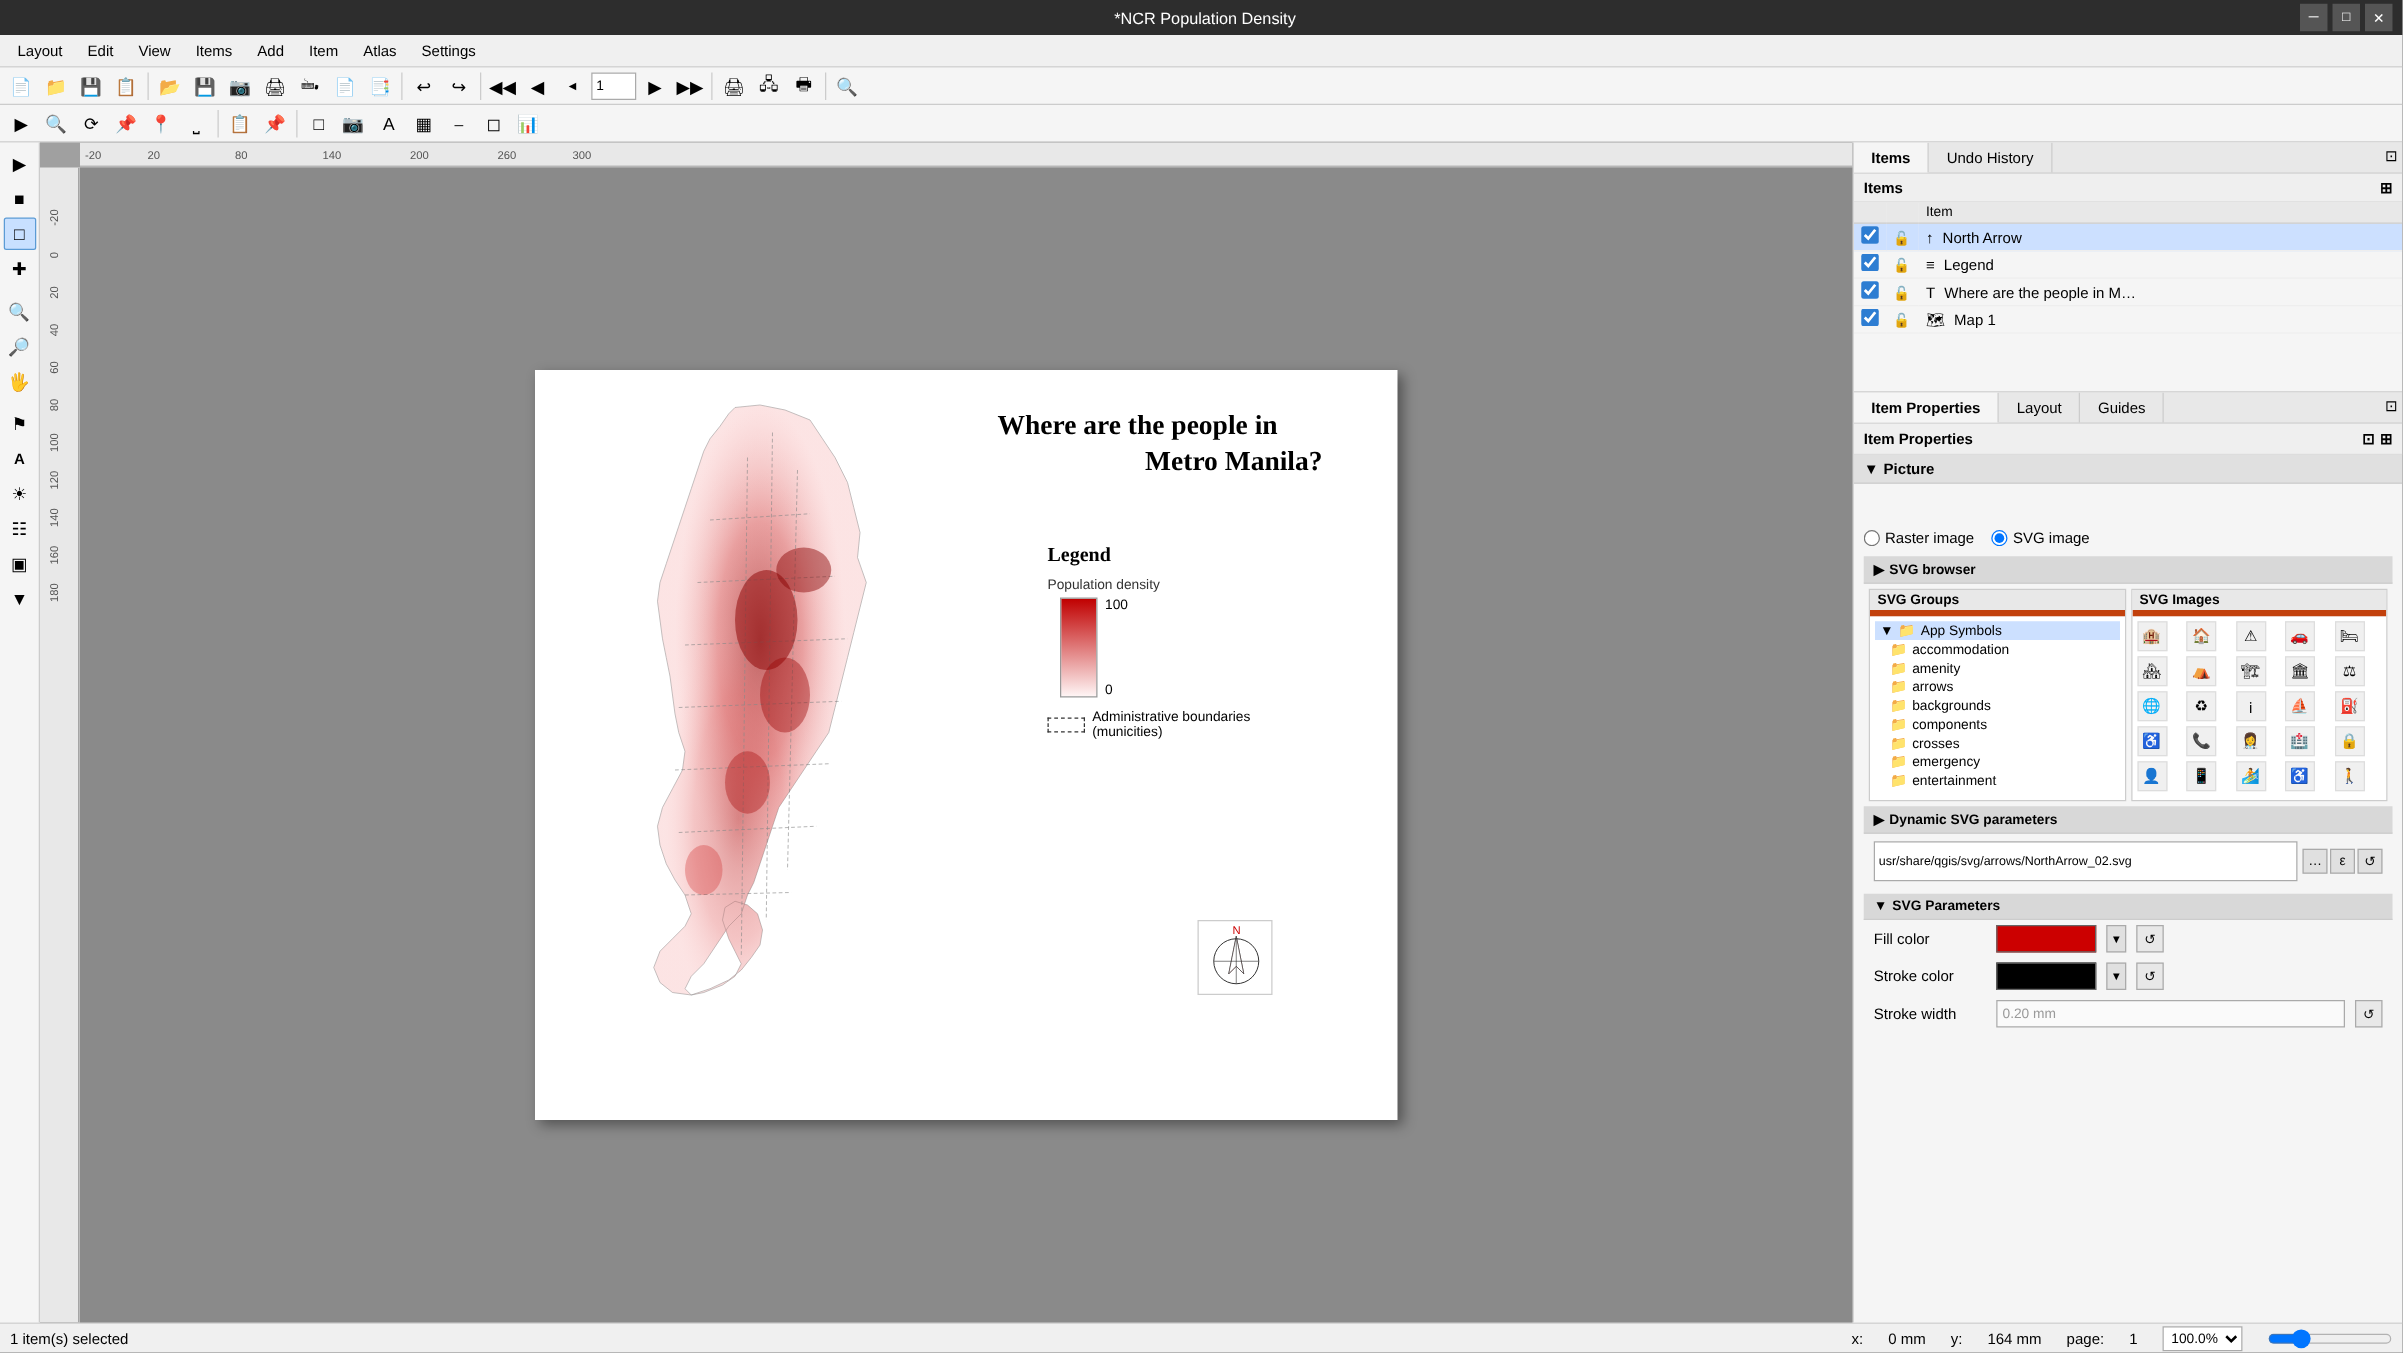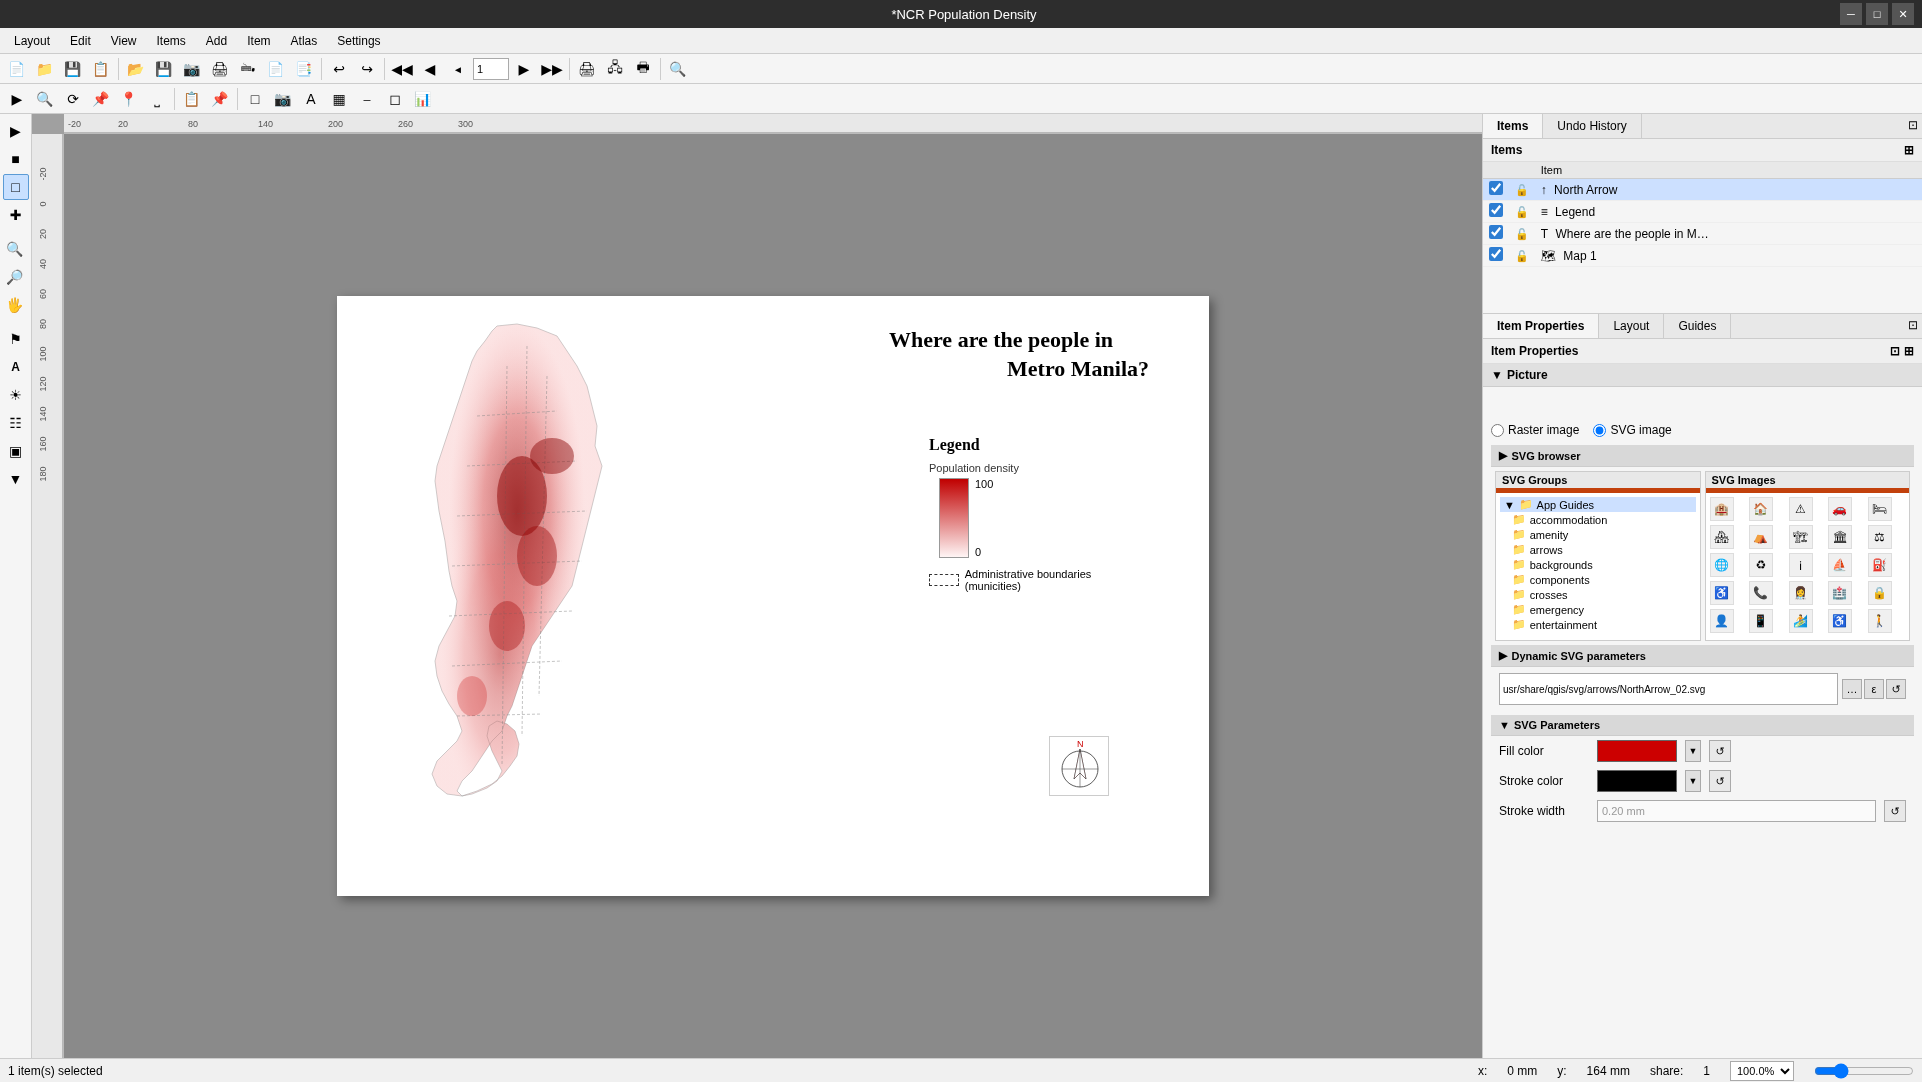--- a/index.html
+++ b/index.html
@@ -116,21 +116,21 @@
       display: flex;
       align-items: center;
       justify-content: center;
       background: #8a8a8a;
       overflow: hidden;
     }
 
     
     #map-paper {
       background: #fff;
-      width: 872px;
+      width: 690px;
       height: 600px;
       position: relative;
       box-shadow: 4px 4px 10px rgba(0,0,0,0.4);
     }
 
     
     #map-title {
       position: absolute;
       top: 30px; right: 60px;
       font-size: 22px;
@@ -762,21 +762,21 @@
           </div>
           <div id="svg-browser">
             <div id="svg-browser-grid">
 
               <div class="svg-panel">
                 <div class="svg-panel-title">SVG Groups</div>
                 <div class="svg-tree">
                   <div class="svg-tree-item selected">
                     <span>▼</span>
                     <span>📁</span>
-                    <span>App Guides</span>
+                    <span>App Symbols</span>
                   </div>
                   <div class="svg-tree-item svg-indent">
                     <span>📁</span>
                     <span>accommodation</span>
                   </div>
                   <div class="svg-tree-item svg-indent">
                     <span>📁</span>
                     <span>amenity</span>
                   </div>
                   <div class="svg-tree-item svg-indent">
@@ -893,21 +893,21 @@
   </div>
 </div>
 
 <div id="statusbar">
   <div class="status-left">1 item(s) selected</div>
   <div class="status-right">
     <span>x:</span>
     <span>0 mm</span>
     <span>y:</span>
     <span>164 mm</span>
-    <span>share:</span>
+    <span>page:</span>
     <span>1</span>
     <select class="zoom-select">
       <option>100.0%</option>
       <option>75%</option>
       <option>50%</option>
       <option>150%</option>
       <option>200%</option>
     </select>
     <input type="range" class="zoom-slider" min="10" max="400" value="100" style="">
   </div>

